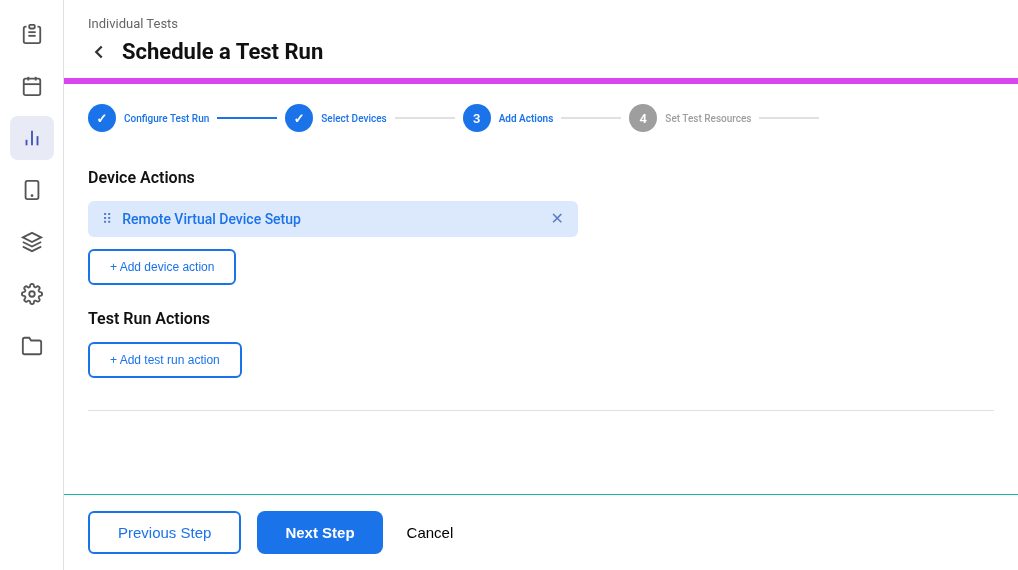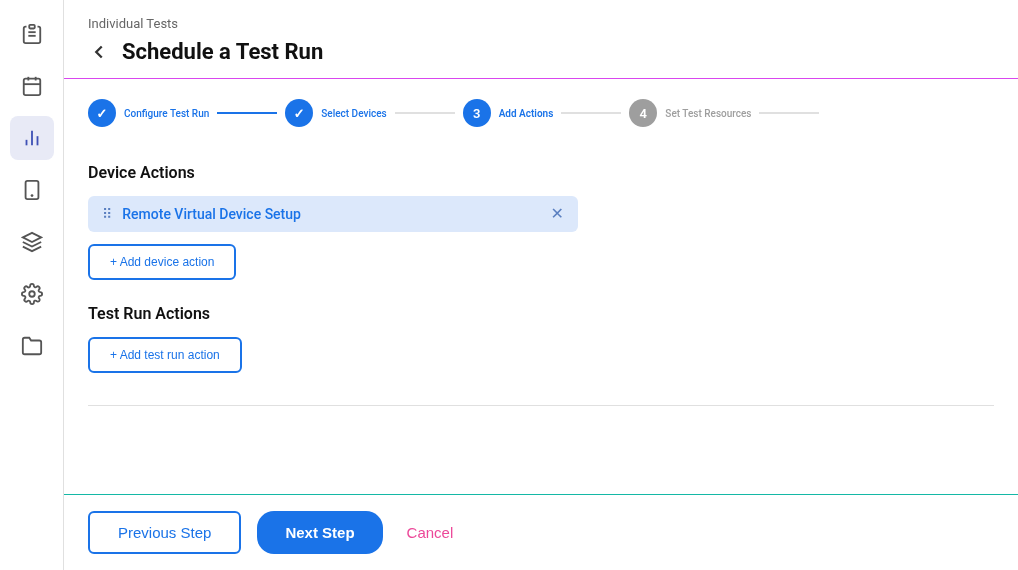--- a/index.html
+++ b/index.html
@@ -48,21 +48,21 @@
       flex: 1;
       background: #fff;
       display: flex;
       flex-direction: column;
       overflow: hidden;
     }
 
     
     .header {
       padding: 16px 24px 0 24px;
-      border-bottom: 1px solid #d946ef;
+      border-bottom: 6px solid #d946ef;
     }
     .breadcrumb {
       font-size: 13px;
       color: #666;
       margin-bottom: 8px;
     }
     .title-row {
       display: flex;
       align-items: center;
       gap: 12px;
@@ -219,30 +219,30 @@
       border-radius: 6px;
       padding: 11px 28px;
       font-size: 15px;
       font-weight: 500;
       cursor: pointer;
     }
     .btn-next {
       background: #1a73e8;
       border: none;
       color: #fff;
-      border-radius: 17px;
+      border-radius: 8px;
       padding: 13px 28px;
       font-size: 15px;
       font-weight: 600;
       cursor: pointer;
     }
     .btn-cancel {
       background: none;
       border: none;
-      color: #ec4899;
+      color: #000000;
       font-size: 15px;
       font-weight: 500;
       cursor: pointer;
       padding: 11px 8px;
     }
 
     .checkmark {
       font-size: 13px;
     }
   </style>

